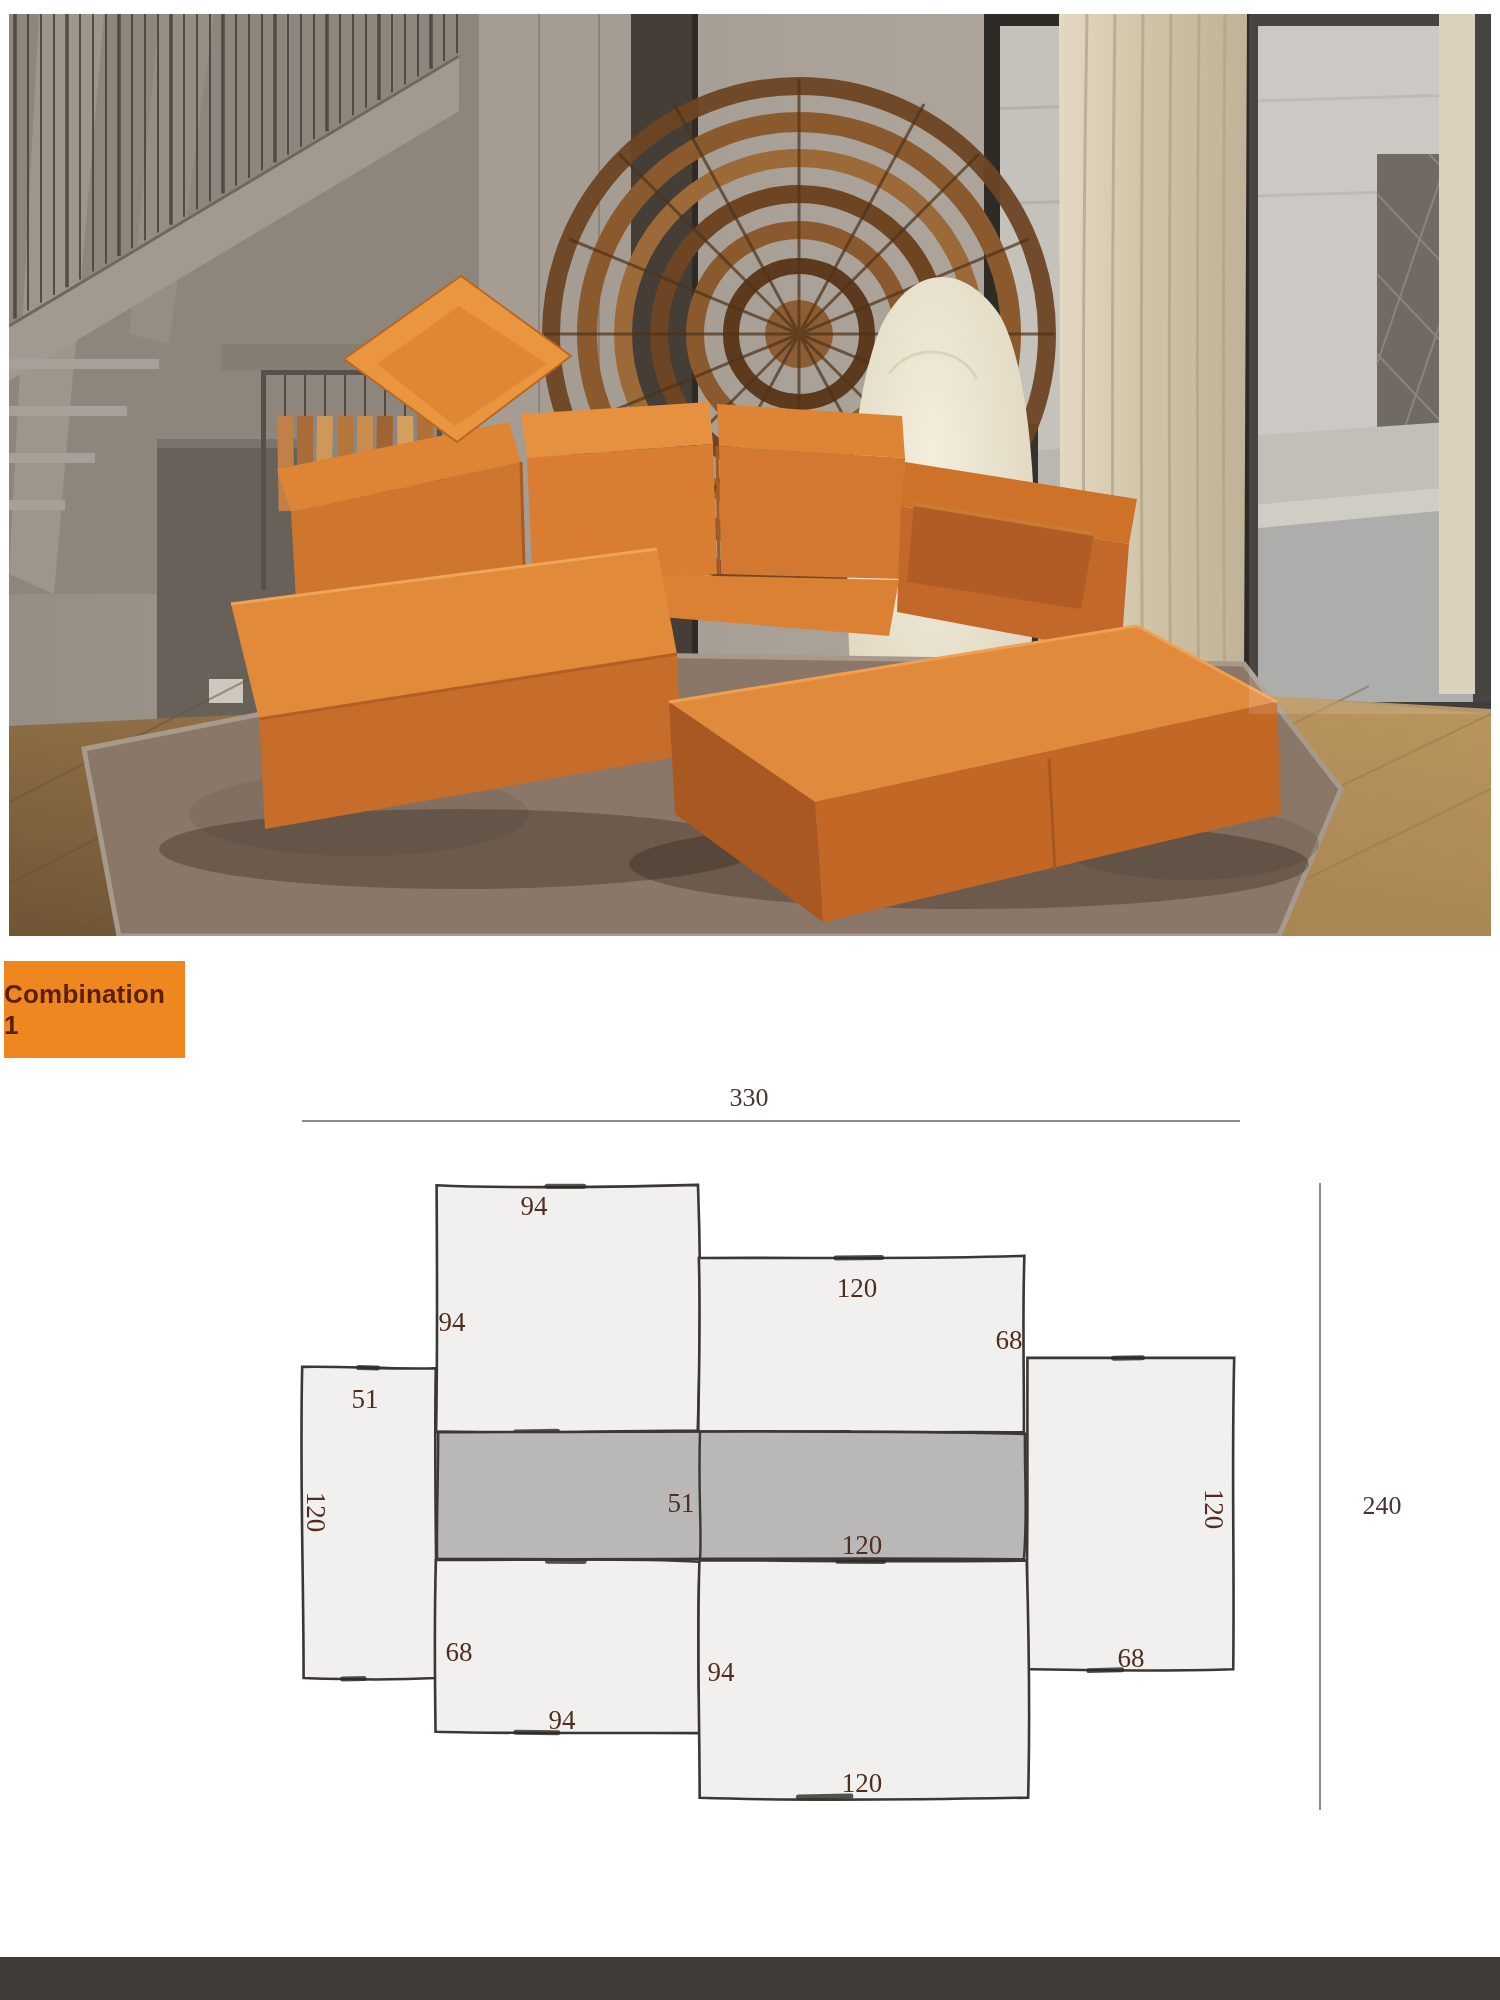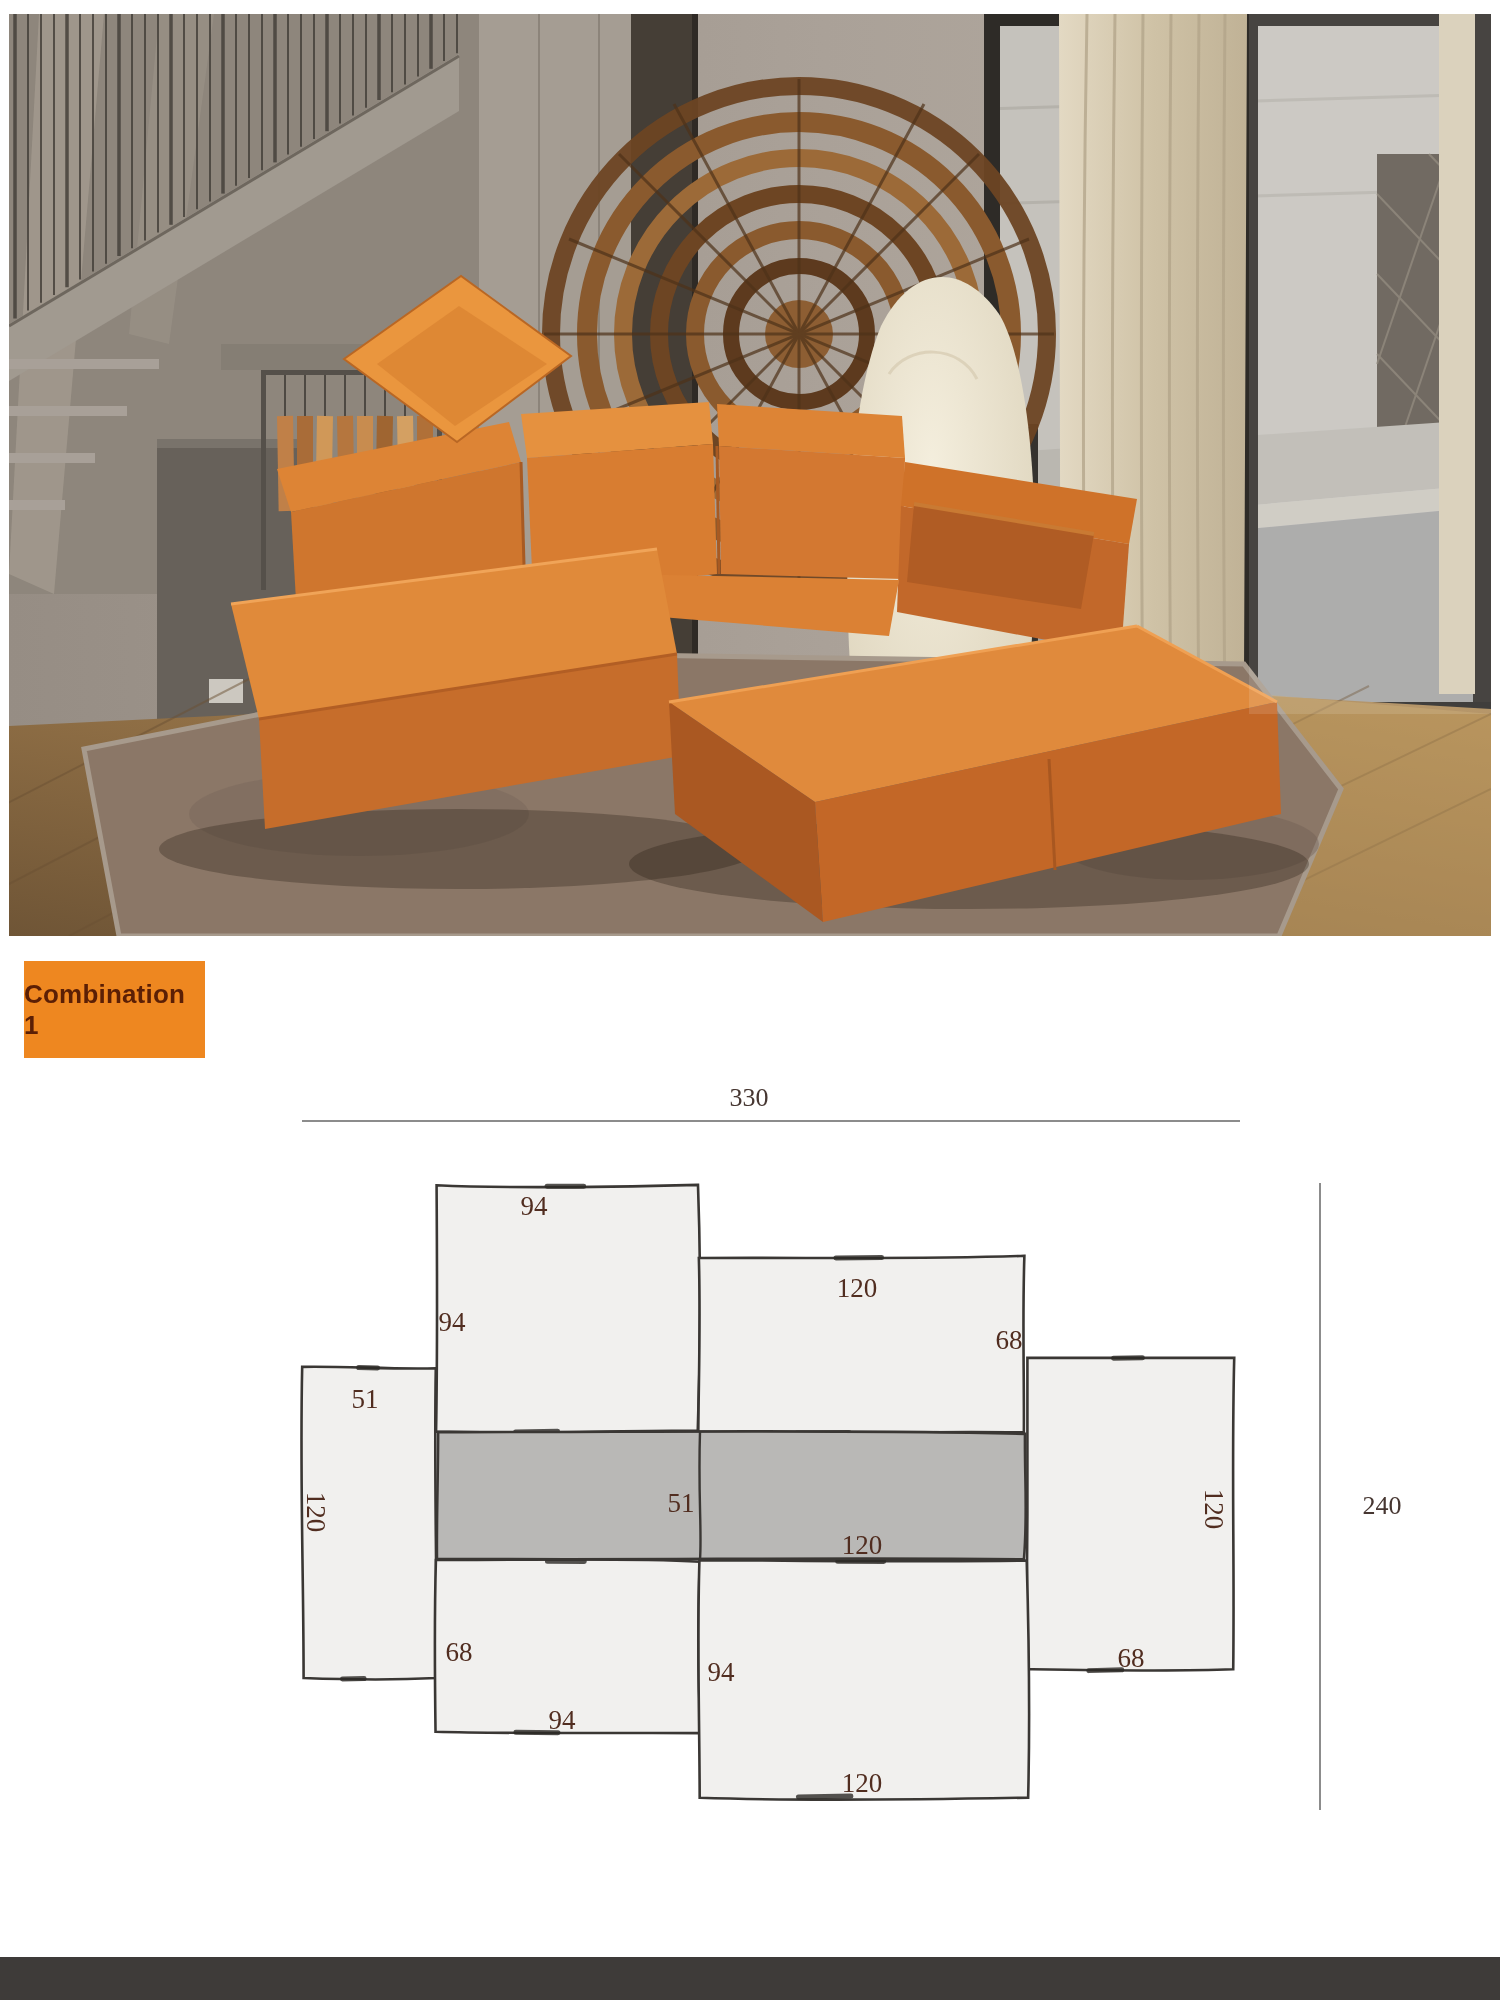--- a/index.html
+++ b/index.html
@@ -1,19 +1,19 @@
 <!DOCTYPE html>
 <html><head>
 <meta charset="utf-8">
 <style>
   html,body{margin:0;padding:0;background:#ffffff;}
   body{width:1500px;height:2000px;position:relative;font-family:"Liberation Sans",sans-serif;overflow:hidden;}
   .photo{position:absolute;left:9px;top:14px;width:1482px;height:922px;overflow:hidden;background:#a49b92;}
   .photo svg{display:block;width:100%;height:100%;}
-  .combo-badge{position:absolute;left:24px;top:961px;width:181px;height:97px;display:flex;align-items:center;justify-content:center;font-weight:bold;font-size:26px;letter-spacing:0.2px;}
+  .combo-badge{position:absolute;left:4px;top:961px;width:181px;height:97px;display:flex;align-items:center;justify-content:center;font-weight:bold;font-size:26px;letter-spacing:0.2px;}
   .diagram{position:absolute;left:0;top:1060px;width:1500px;height:840px;}
   .diagram svg{display:block;width:100%;height:100%;}
   .footer-bar{position:absolute;left:0;top:1957px;width:1500px;height:43px;}
   text.dimnum{font-family:"Liberation Serif",serif;font-size:27px;}
   text.dimtotal{font-family:"Liberation Serif",serif;font-size:26px;}
 </style>
 </head>
 <body>
 
 <div class="photo">

